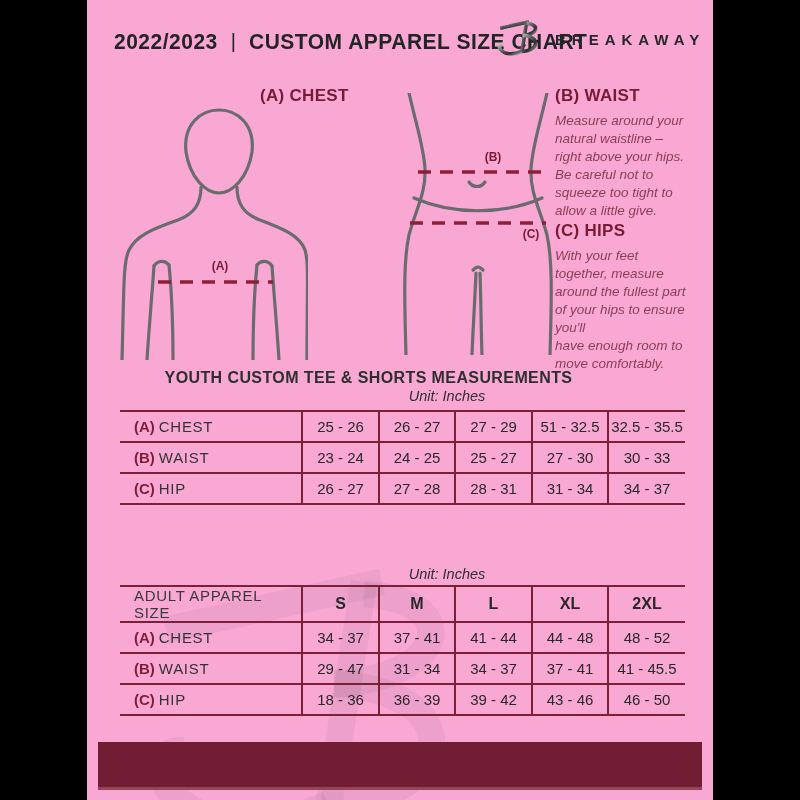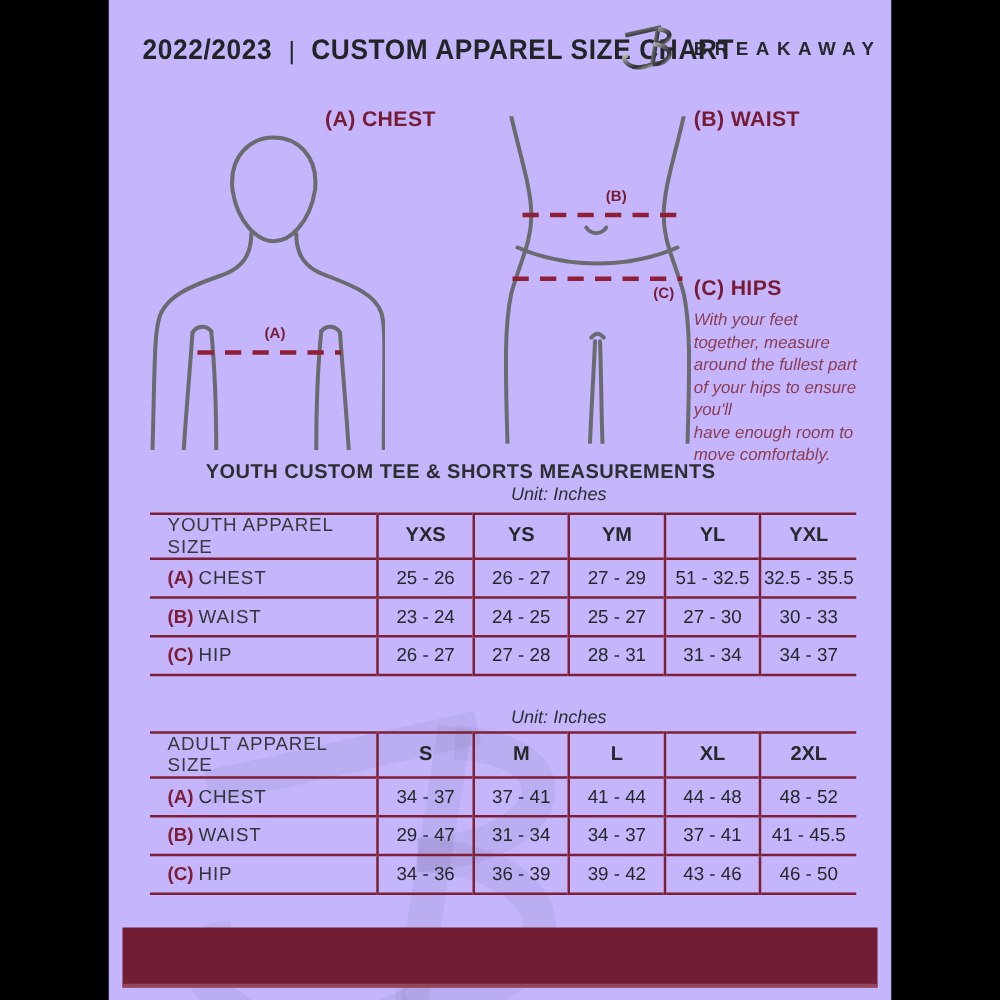--- a/index.html
+++ b/index.html
@@ -1,20 +1,20 @@
 <!DOCTYPE html>
 <html><head>
 <meta charset="utf-8">
 <style>
   * { margin:0; padding:0; box-sizing:border-box; }
   html,body { width:800px; height:800px; background:#000; overflow:hidden;
               font-family:"Liberation Sans", sans-serif; }
   .canvas { position:relative; width:800px; height:800px; background:#000; }
   .page { position:absolute; left:87px; top:0; width:626px; height:800px;
-          background:#c4b5fd; }
+          background:#f9a8d4; }
 
   
   .header-line { position:absolute; left:27px; top:29px; display:flex;
                  align-items:center; gap:13px; }
   .hdr-year, .hdr-title { font-size:21px; font-weight:bold; color:#232426;
                           letter-spacing:0.5px; transform:scaleY(1.08);
                           white-space:nowrap; }
   .hdr-sep { font-size:20px; color:#232426; font-weight:normal; }
   .logo-svg { position:absolute; left:410px; top:15px; }
   .brand { position:absolute; left:468px; top:31px; font-size:15px;
@@ -112,20 +112,26 @@
       </g>
       <path d="M 25,79 L 150,79" stroke="#8e1f37" stroke-width="3.5" stroke-dasharray="13 9"></path>
       <path d="M 17,130 L 153,130" stroke="#8e1f37" stroke-width="3.5" stroke-dasharray="13 9"></path>
     </svg>
     <div class="fig-label" style="left:386px; top:150px;">(B)</div>
     <div class="fig-label" style="left:424px; top:227px;">(C)</div>
 
     <div class="sec-heading" style="left:173px; top:86px;">(A) CHEST</div>
 
     <div class="sec-heading" style="left:468px; top:86px;">(B) WAIST</div>
+    <div class="sec-body" style="left:468px; top:112px; width:170px;">Measure around your
+natural waistline –
+right above your hips.
+Be careful not to
+squeeze too tight to
+allow a little give.</div>
 
     <div class="sec-heading" style="left:468px; top:221px;">(C) HIPS</div>
     <div class="sec-body" style="left:468px; top:247px; width:170px;">With your feet
 together, measure
 around the fullest part
 of your hips to ensure
 you'll
 have enough room to
 move comfortably.</div>
 
@@ -144,28 +150,20 @@
     <table class="size-table" style="top:410px;">
       <colgroup>
           <col style="width:182px">
           <col style="width:77px">
           <col style="width:76px">
           <col style="width:77px">
           <col style="width:76px">
           <col style="width:77px">
         </colgroup>
       <tbody>
-          <tr class="hdr">
-        <td class="lbl-cell">YOUTH APPAREL SIZE</td>
-        <td>YXS</td>
-        <td>YS</td>
-        <td>YM</td>
-        <td>YL</td>
-        <td>YXL</td>
-      </tr>
       <tr>
         <td class="lbl-cell"><span class="pfx">(A)</span><span class="row-name">CHEST</span></td>
         <td class="val-cell">25 - 26</td>
         <td class="val-cell">26 - 27</td>
         <td class="val-cell">27 - 29</td>
         <td class="val-cell">51 - 32.5</td>
         <td class="val-cell">32.5 - 35.5</td>
       </tr>
       <tr>
         <td class="lbl-cell"><span class="pfx">(B)</span><span class="row-name">WAIST</span></td>
@@ -216,21 +214,21 @@
       <tr>
         <td class="lbl-cell"><span class="pfx">(B)</span><span class="row-name">WAIST</span></td>
         <td class="val-cell">29 - 47</td>
         <td class="val-cell">31 - 34</td>
         <td class="val-cell">34 - 37</td>
         <td class="val-cell">37 - 41</td>
         <td class="val-cell">41 - 45.5</td>
       </tr>
       <tr>
         <td class="lbl-cell"><span class="pfx">(C)</span><span class="row-name">HIP</span></td>
-        <td class="val-cell">34 - 36</td>
+        <td class="val-cell">18 - 36</td>
         <td class="val-cell">36 - 39</td>
         <td class="val-cell">39 - 42</td>
         <td class="val-cell">43 - 46</td>
         <td class="val-cell">46 - 50</td>
       </tr>
     </tbody>
       </table>
 
     <div class="footer-bar"></div>
   </div>

